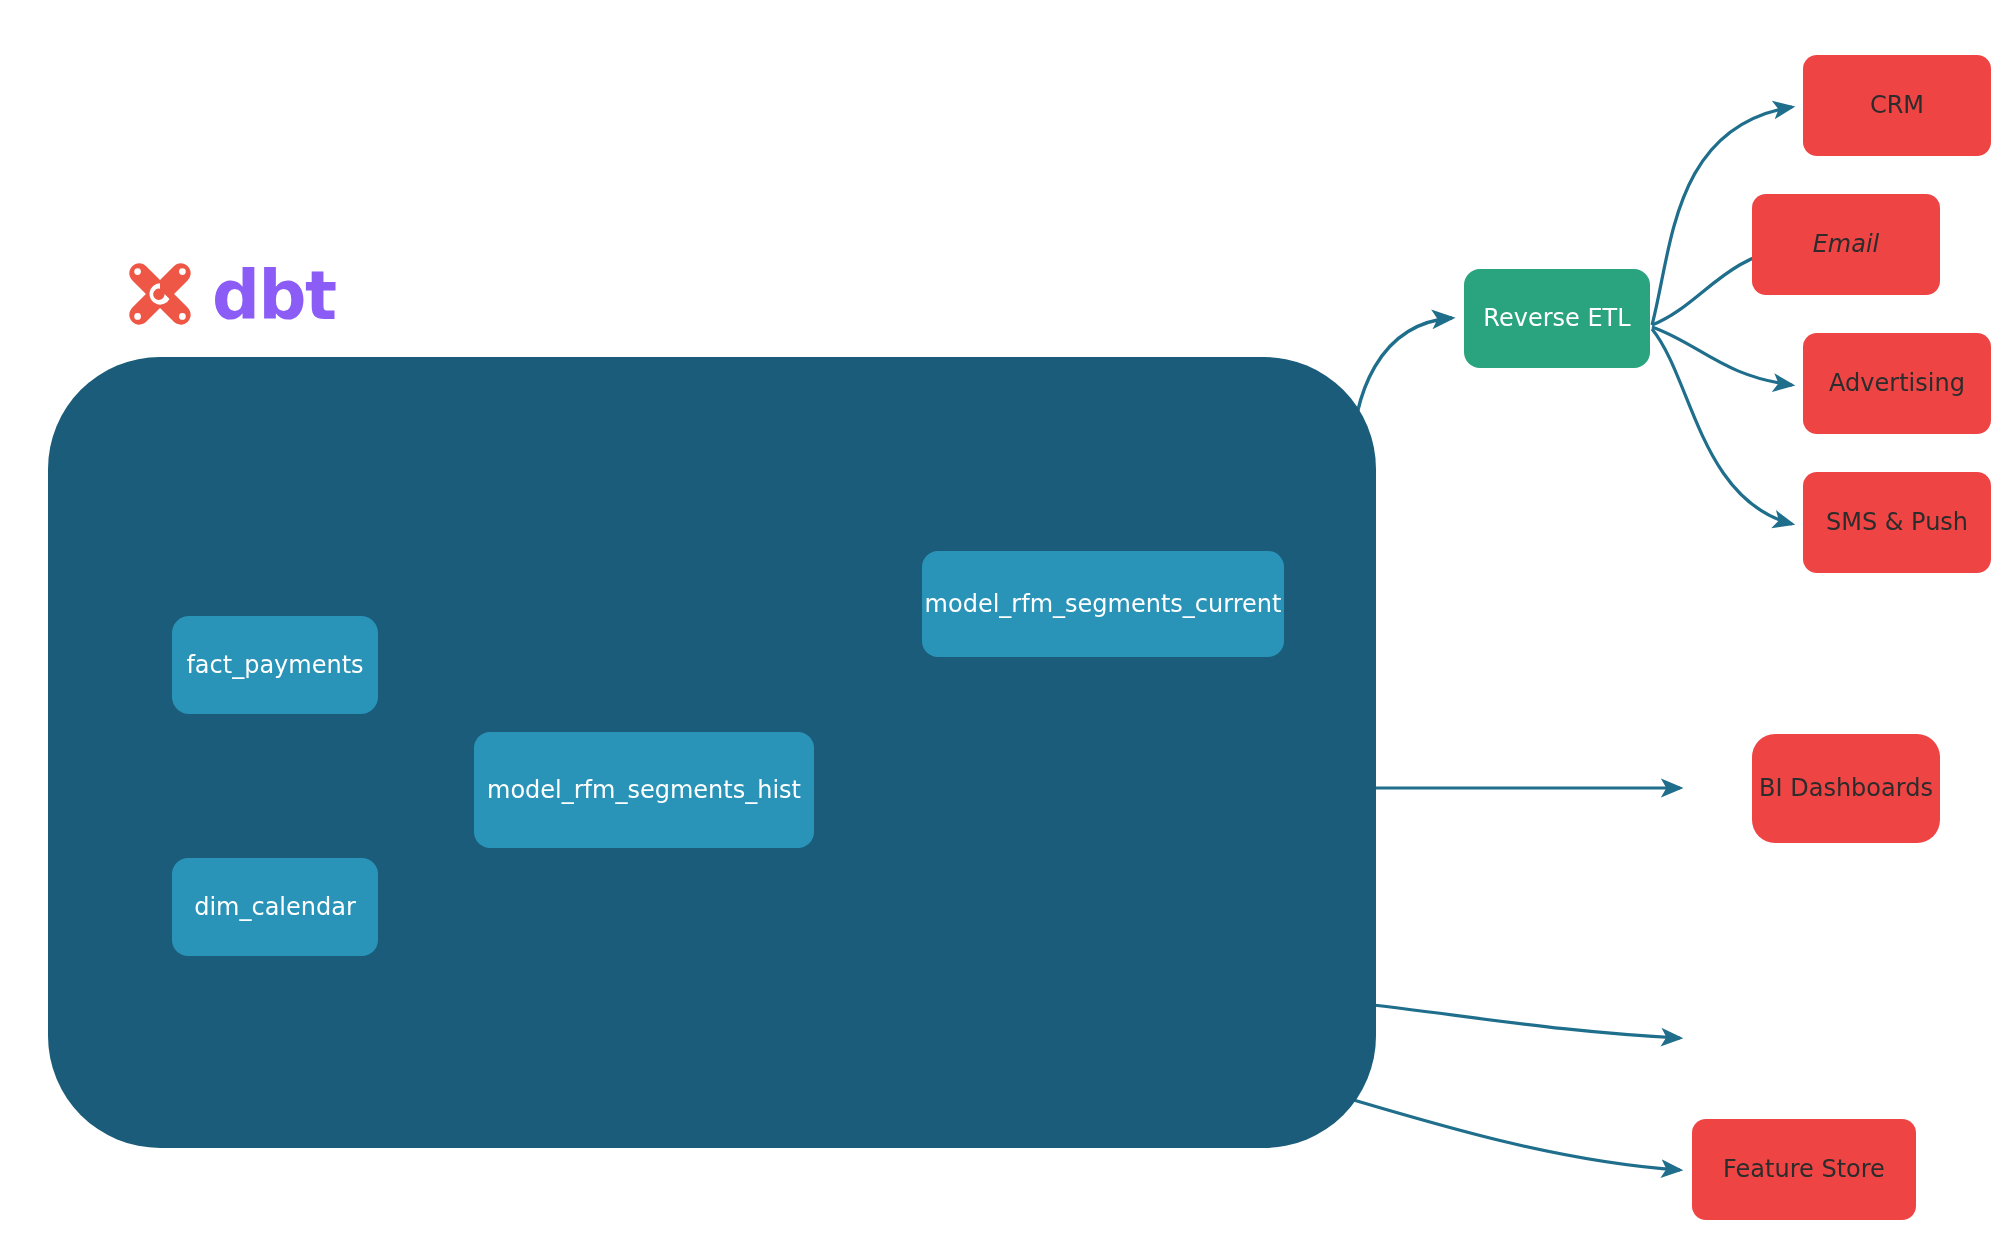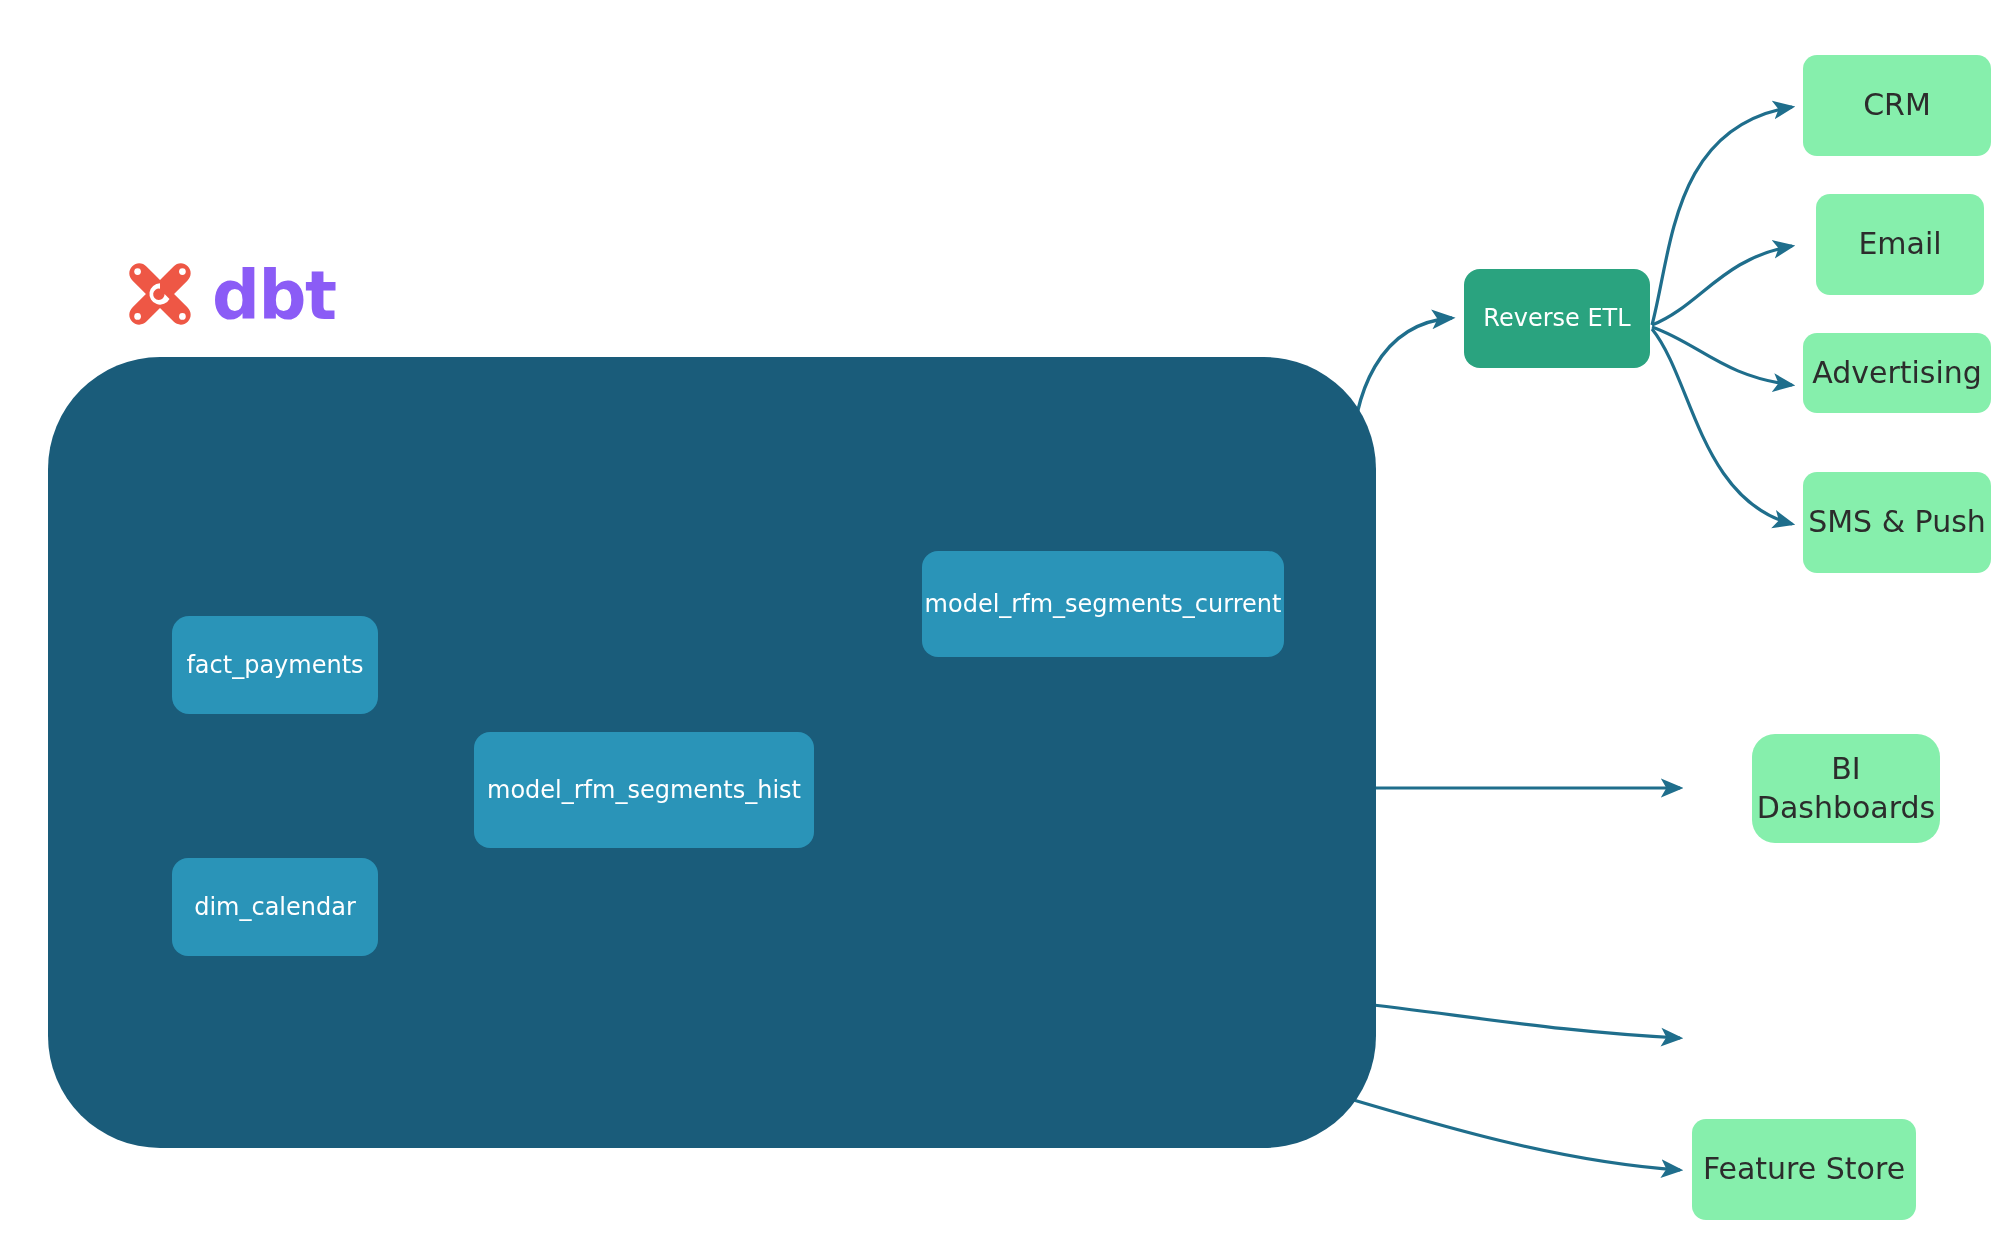--- a/index.html
+++ b/index.html
@@ -73,23 +73,23 @@
     font-size: 24px;
     border-radius: 16px;
   }
   .node-reverse-etl {
     background: #2aa37f;
     color: #ffffff;
     font-size: 24px;
     border-radius: 16px;
   }
   .node-consumer {
-    background: #86efac;
+    background: #ef4444;
     color: #2c2c2c;
-    font-size: 30px;
+    font-size: 24px;
     border-radius: 14px;
   }
 </style>
 </head>
 <body>
 
 <div id="stage">
 
   <svg id="edges" viewBox="0 0 2000 1246" xmlns="http://www.w3.org/2000/svg">
     <defs>
@@ -165,25 +165,25 @@
   </div>
 
   <div class="node node-reverse-etl" style="left:1464px; top:269px; width:186px; height:99px;">
     <span>Reverse ETL</span>
   </div>
 
   <div class="node node-consumer" style="left:1803px; top:55px; width:188px; height:101px;">
     <span>CRM</span>
   </div>
 
-  <div class="node node-consumer" style="left:1816px; top:194px; width:168px; height:101px;">
+  <div class="node node-consumer" style="left:1752px; top:194px; width:188px; height:101px;font-style:italic;">
     <span>Email</span>
   </div>
 
-  <div class="node node-consumer" style="left:1803px; top:333px; width:188px; height:80px;">
+  <div class="node node-consumer" style="left:1803px; top:333px; width:188px; height:101px;">
     <span>Advertising</span>
   </div>
 
   <div class="node node-consumer" style="left:1803px; top:472px; width:188px; height:101px;">
     <span>SMS &amp; Push</span>
   </div>
 
   <div class="node node-consumer" style="left:1752px; top:734px; width:188px; height:109px;border-radius:23px;">
     <span>BI Dashboards</span>
   </div>

